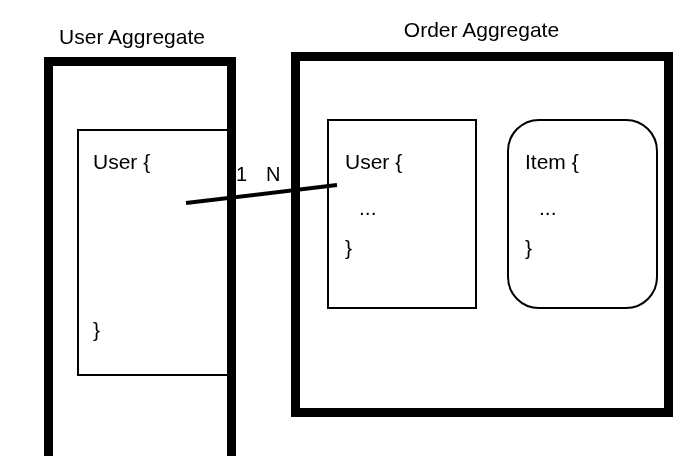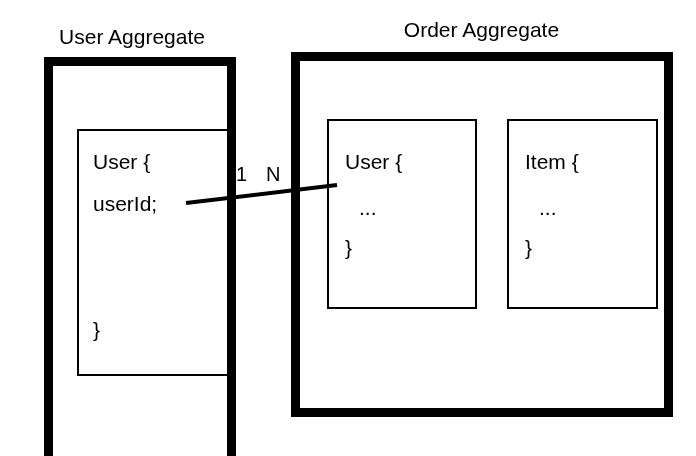--- a/index.html
+++ b/index.html
@@ -105,34 +105,33 @@
 <div id="canvas">
 
   <div class="agg-title" id="order-agg-title">Order Aggregate</div>
 
   <div class="agg-title" id="user-agg-title">User Aggregate</div>
 
   <div class="agg-frame" id="user-aggregate-frame">
 
     <div class="entity-box" id="user-entity-box" style="left:24px; top:63px;">
       <span class="entity-line ul0">User {</span>
-      <span class="entity-line ul1">userId;</span>
       <span class="entity-line ul4">}</span>
     </div>
   </div>
 
   <div class="agg-frame" id="order-aggregate-frame">
 
     <div class="entity-box" id="order-entity-box" style="left:27px; top:58px;">
       <span class="entity-line ol0">User {</span>
       <span class="entity-line ol1">...</span>
       <span class="entity-line ol2">}</span>
     </div>
 
-    <div class="entity-box" id="item-entity-box" style="left:207px; top:58px;">
+    <div class="entity-box" id="item-entity-box" style="left:207px; top:58px;border-radius:32px;">
       <span class="entity-line ol0">Item {</span>
       <span class="entity-line ol1">...</span>
       <span class="entity-line ol2">}</span>
     </div>
   </div>
 
   <svg id="association-connector" viewBox="0 0 170 50" width="170" height="50">
     <line x1="6" y1="33" x2="157" y2="15"></line>
   </svg>
 

